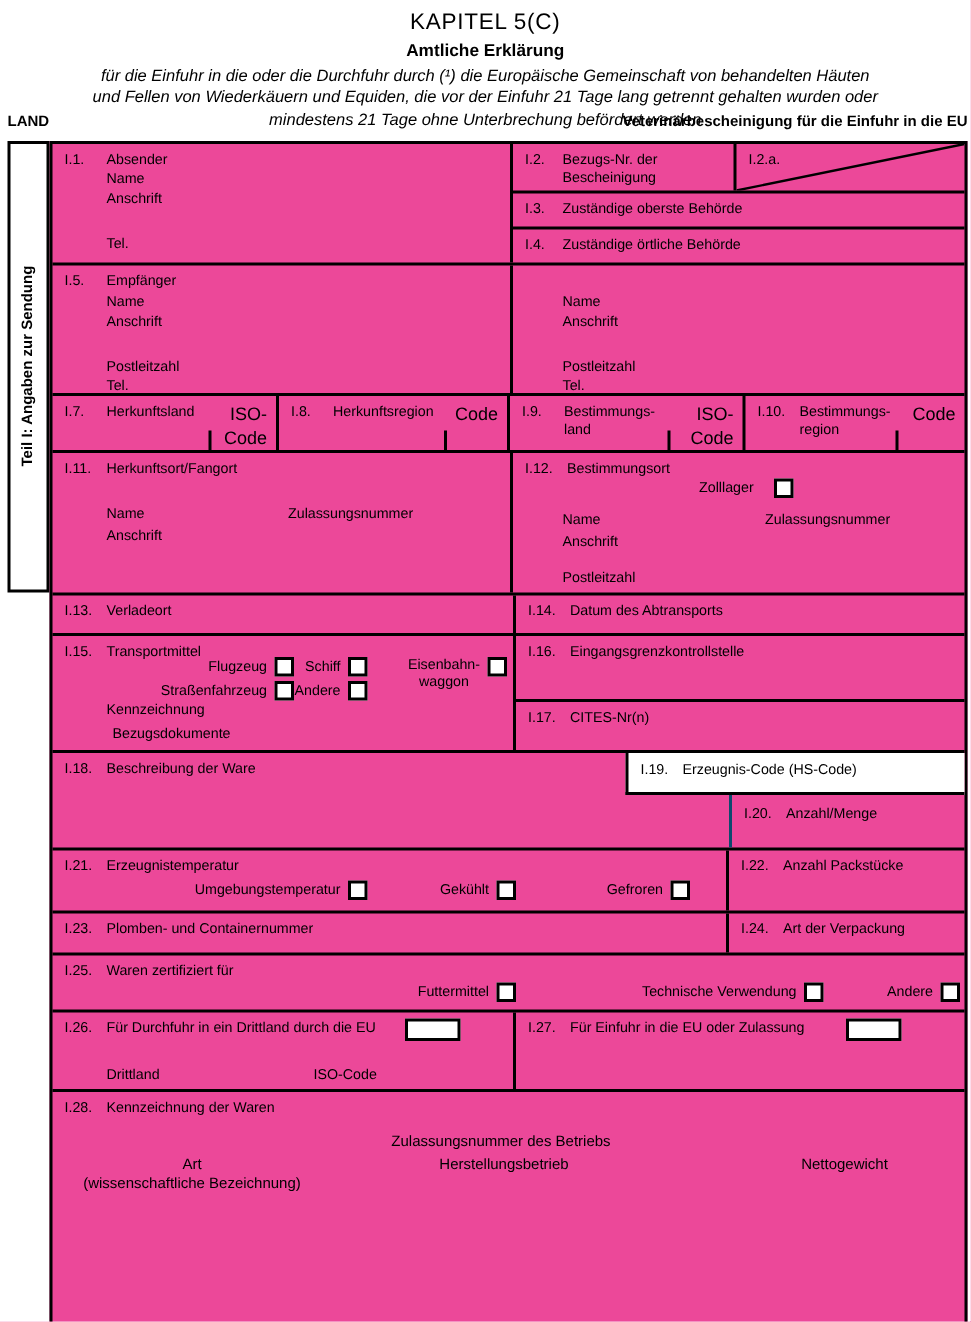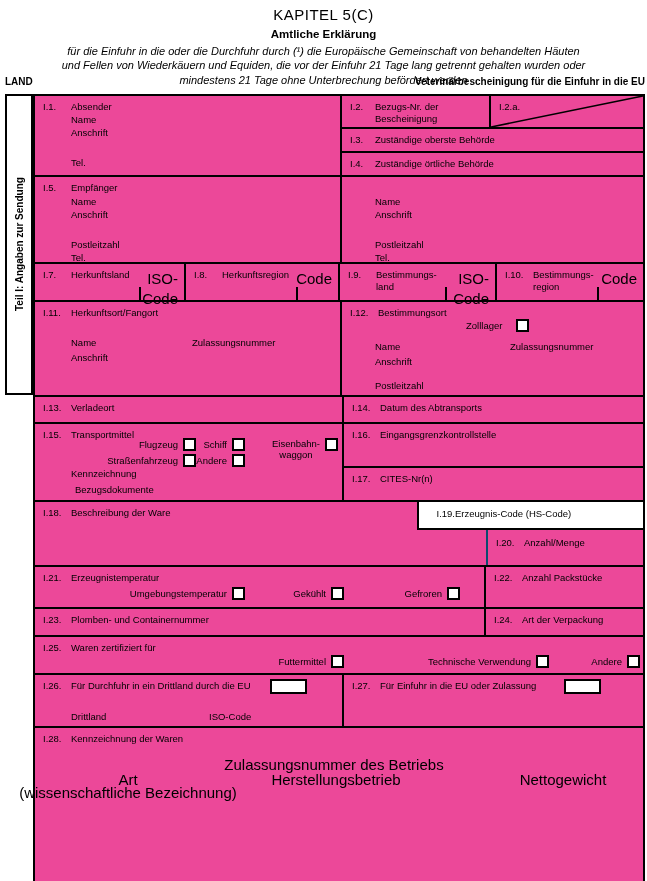--- a/index.html
+++ b/index.html
@@ -38,42 +38,42 @@
   .row:last-child { border-bottom:none; }
   .c { position:relative; border-right:2px solid #000; }
   .c.last { border-right:none; flex:1; }
 
   
   .fl { font-size:9.5px; line-height:1.25; padding:5px 0 0 8px; display:flex; align-items:flex-start; }
   .num { display:inline-block; min-width:28px; flex:0 0 28px; }
   .lab { display:inline-block; }
   .pre { white-space:pre-line; }
   .sub { position:absolute; font-size:9.5px; }
-  .code { position:absolute; top:5px; right:6px; font-size:15px; text-align:right; white-space:pre-line; line-height:1.3; }
+  .code { position:absolute; top:5px; right:6px; font-size:12px; text-align:right; white-space:pre-line; line-height:1.3; }
   .tick { position:absolute; bottom:0; width:2px; height:13px; background:#000; }
 
   .cb { display:inline-block; width:13px; height:13px; border:2px solid #000; background:#fff; vertical-align:middle; }
   .opt { position:absolute; font-size:9.5px; white-space:nowrap; }
   .opt .cb { margin-left:5px; }
   .optlab { display:inline-block; vertical-align:middle; }
 
   .inbox { position:absolute; width:37px; height:15px; border:2px solid #000; background:#fff; }
 
   .diag { position:absolute; inset:0; width:100%; height:100%; }
   .i2a-num { position:absolute; top:5px; left:8px; font-size:9.5px; }
 
   .i19box {
     position:absolute; left:382px; top:0; width:226px; height:28px;
     border-left:2px solid #000; border-bottom:2px solid #000; background:#fff;
   }
   .i20box {
     position:absolute; left:451px; top:28px; right:0; bottom:0;
     border-left:2px solid #0c4a6e;
   }
-  .center-abs { position:absolute; transform:translateX(-50%); font-size:15px; white-space:nowrap; text-align:center; }
+  .center-abs { position:absolute; transform:translateX(-50%); font-size:10px; white-space:nowrap; text-align:center; }
 </style>
 </head>
 <body>
 
 <div class="page">
 
   <div class="hdr-title">KAPITEL 5(C)</div>
   <div class="hdr-sub">Amtliche Erklärung</div>
   <div class="hdr-desc">
     <div>für die Einfuhr in die oder die Durchfuhr durch (¹) die Europäische Gemeinschaft von behandelten Häuten</div>
@@ -261,21 +261,21 @@
         </div>
       </div>
 
       <div class="row" style="height:65px;">
         <div class="c last">
           <div class="fl">
               <span class="num">I.18.</span>
               <span class="lab">Beschreibung der Ware</span>
             </div>
           <div class="i19box">
-            <div class="fl" style="padding-top:6px;text-align:right;">
+            <div class="fl" style="padding-top:6px;">
                 <span class="num">I.19.</span>
                 <span class="lab">Erzeugnis-Code (HS-Code)</span>
               </div>
           </div>
           <div class="i20box">
             <div class="fl" style="padding-top:7px;">
                 <span class="num">I.20.</span>
                 <span class="lab">Anzahl/Menge</span>
               </div>
           </div>

